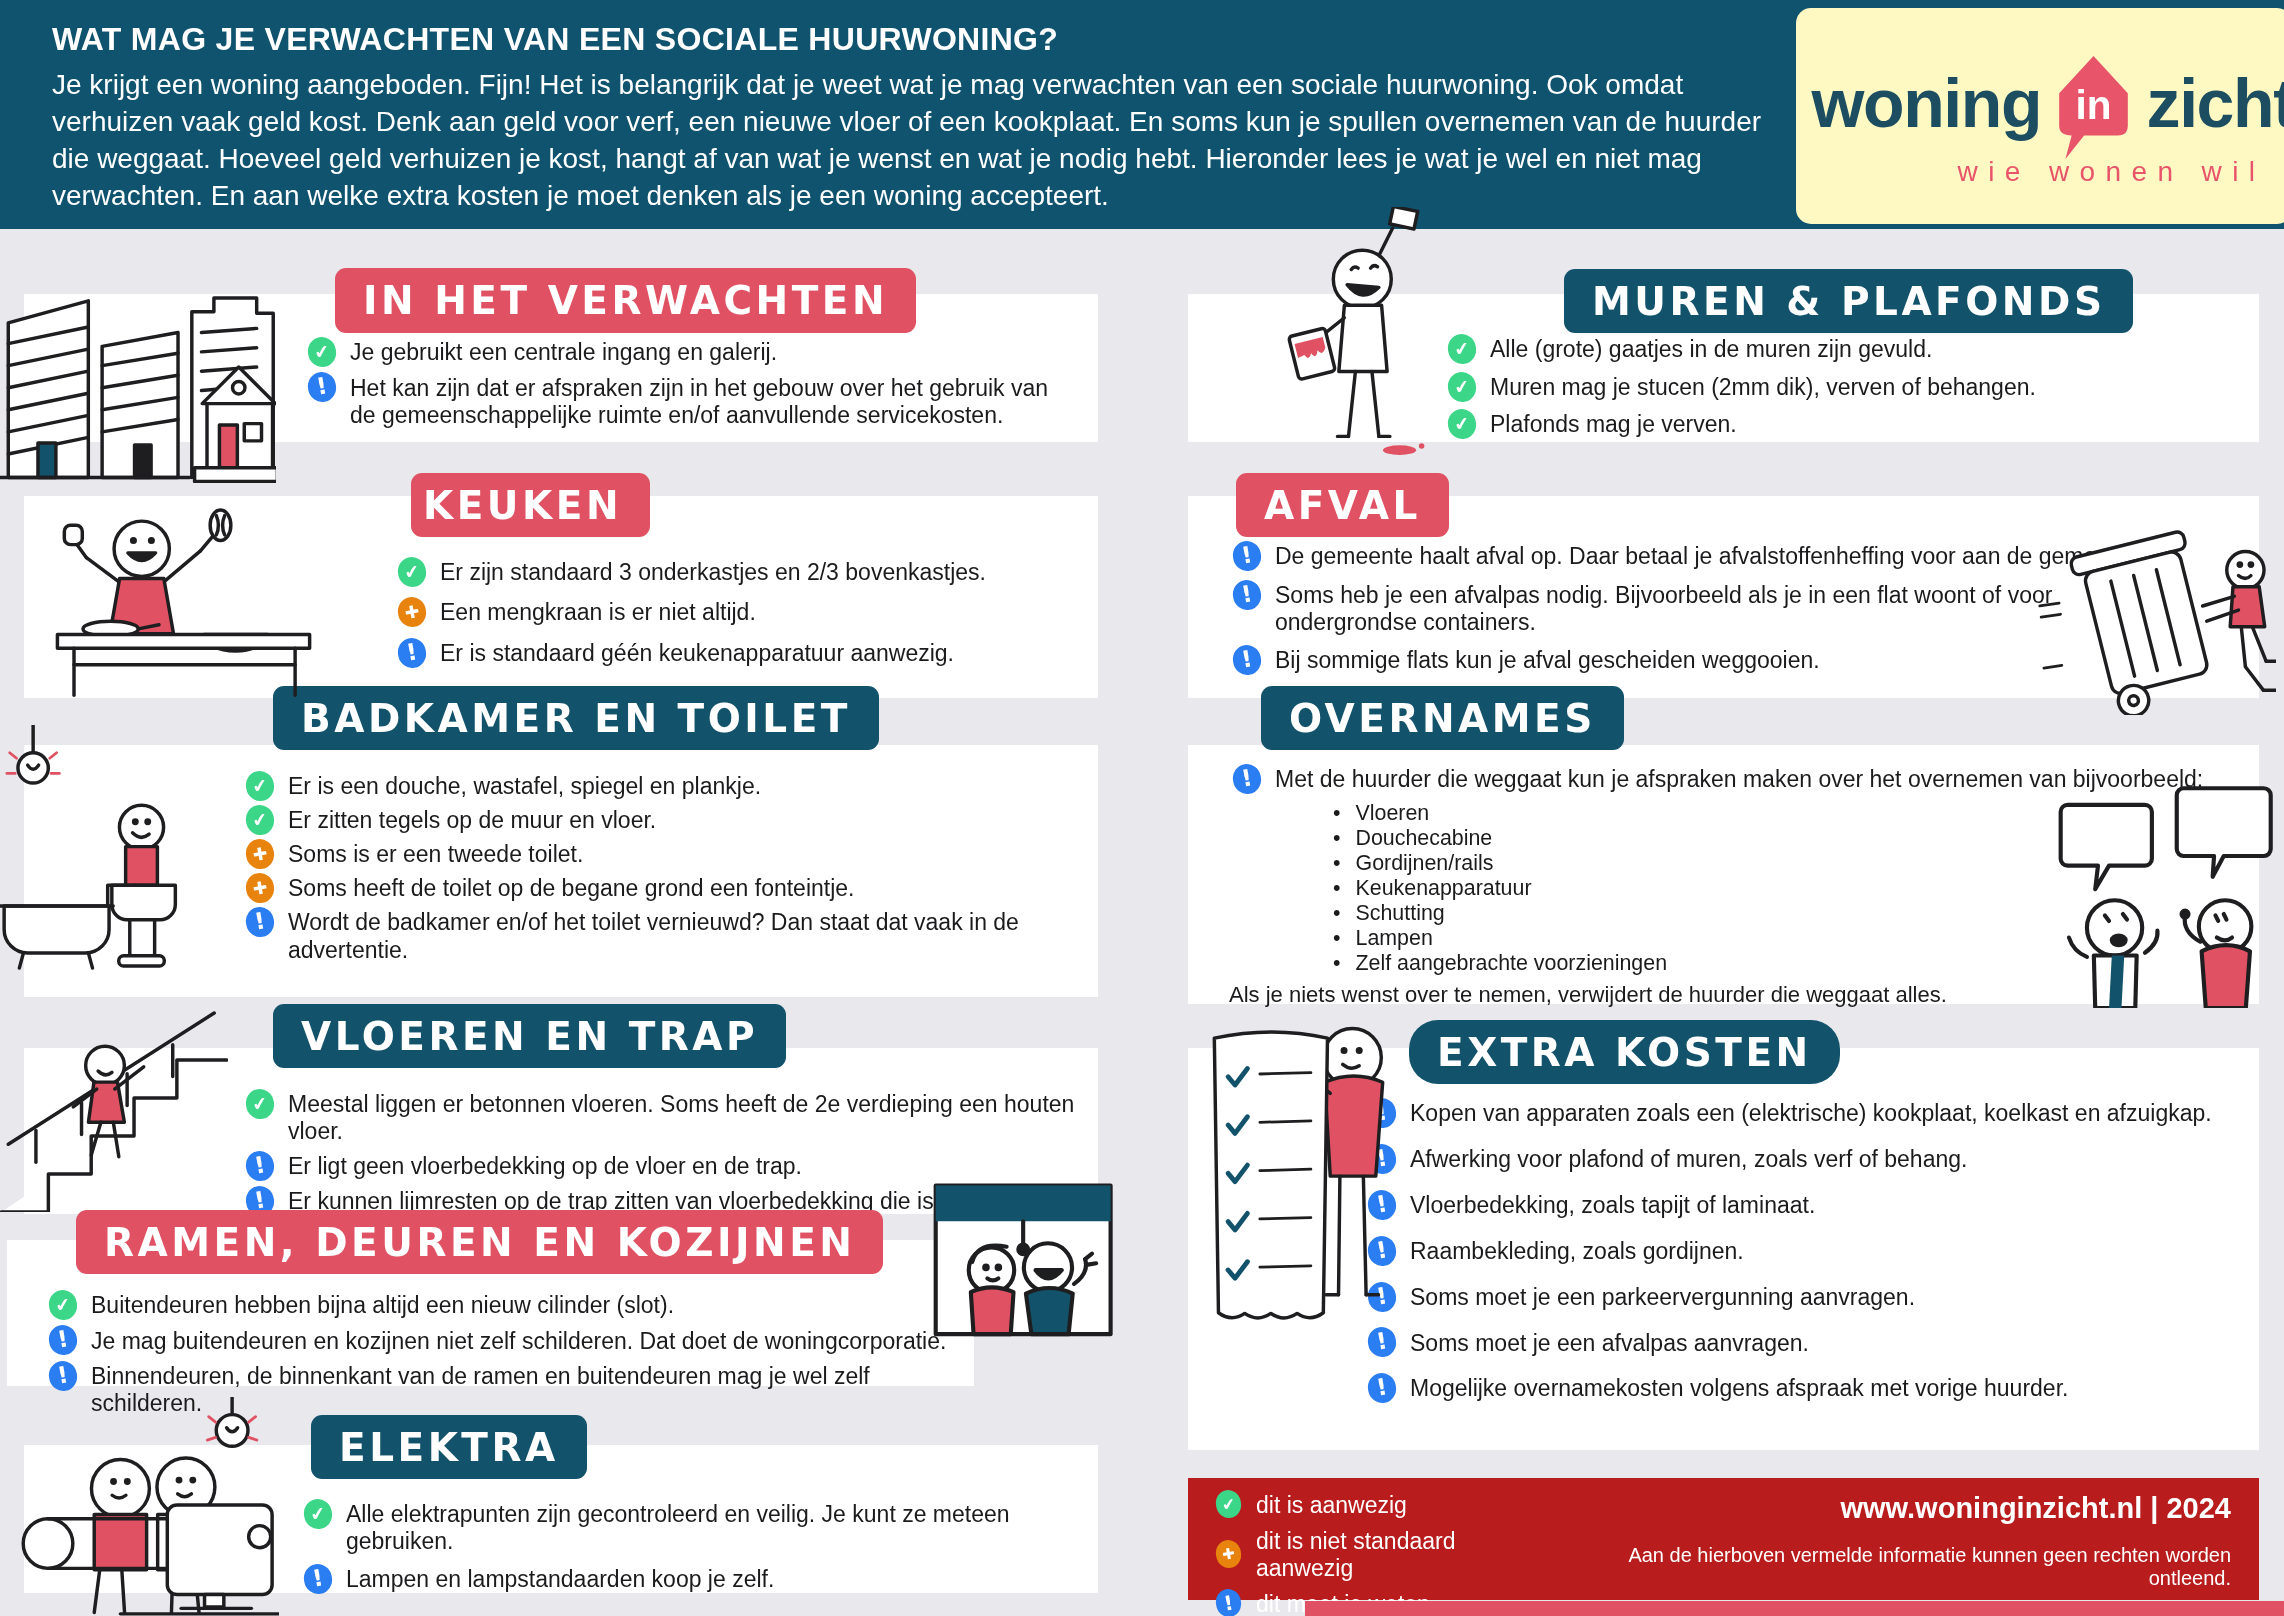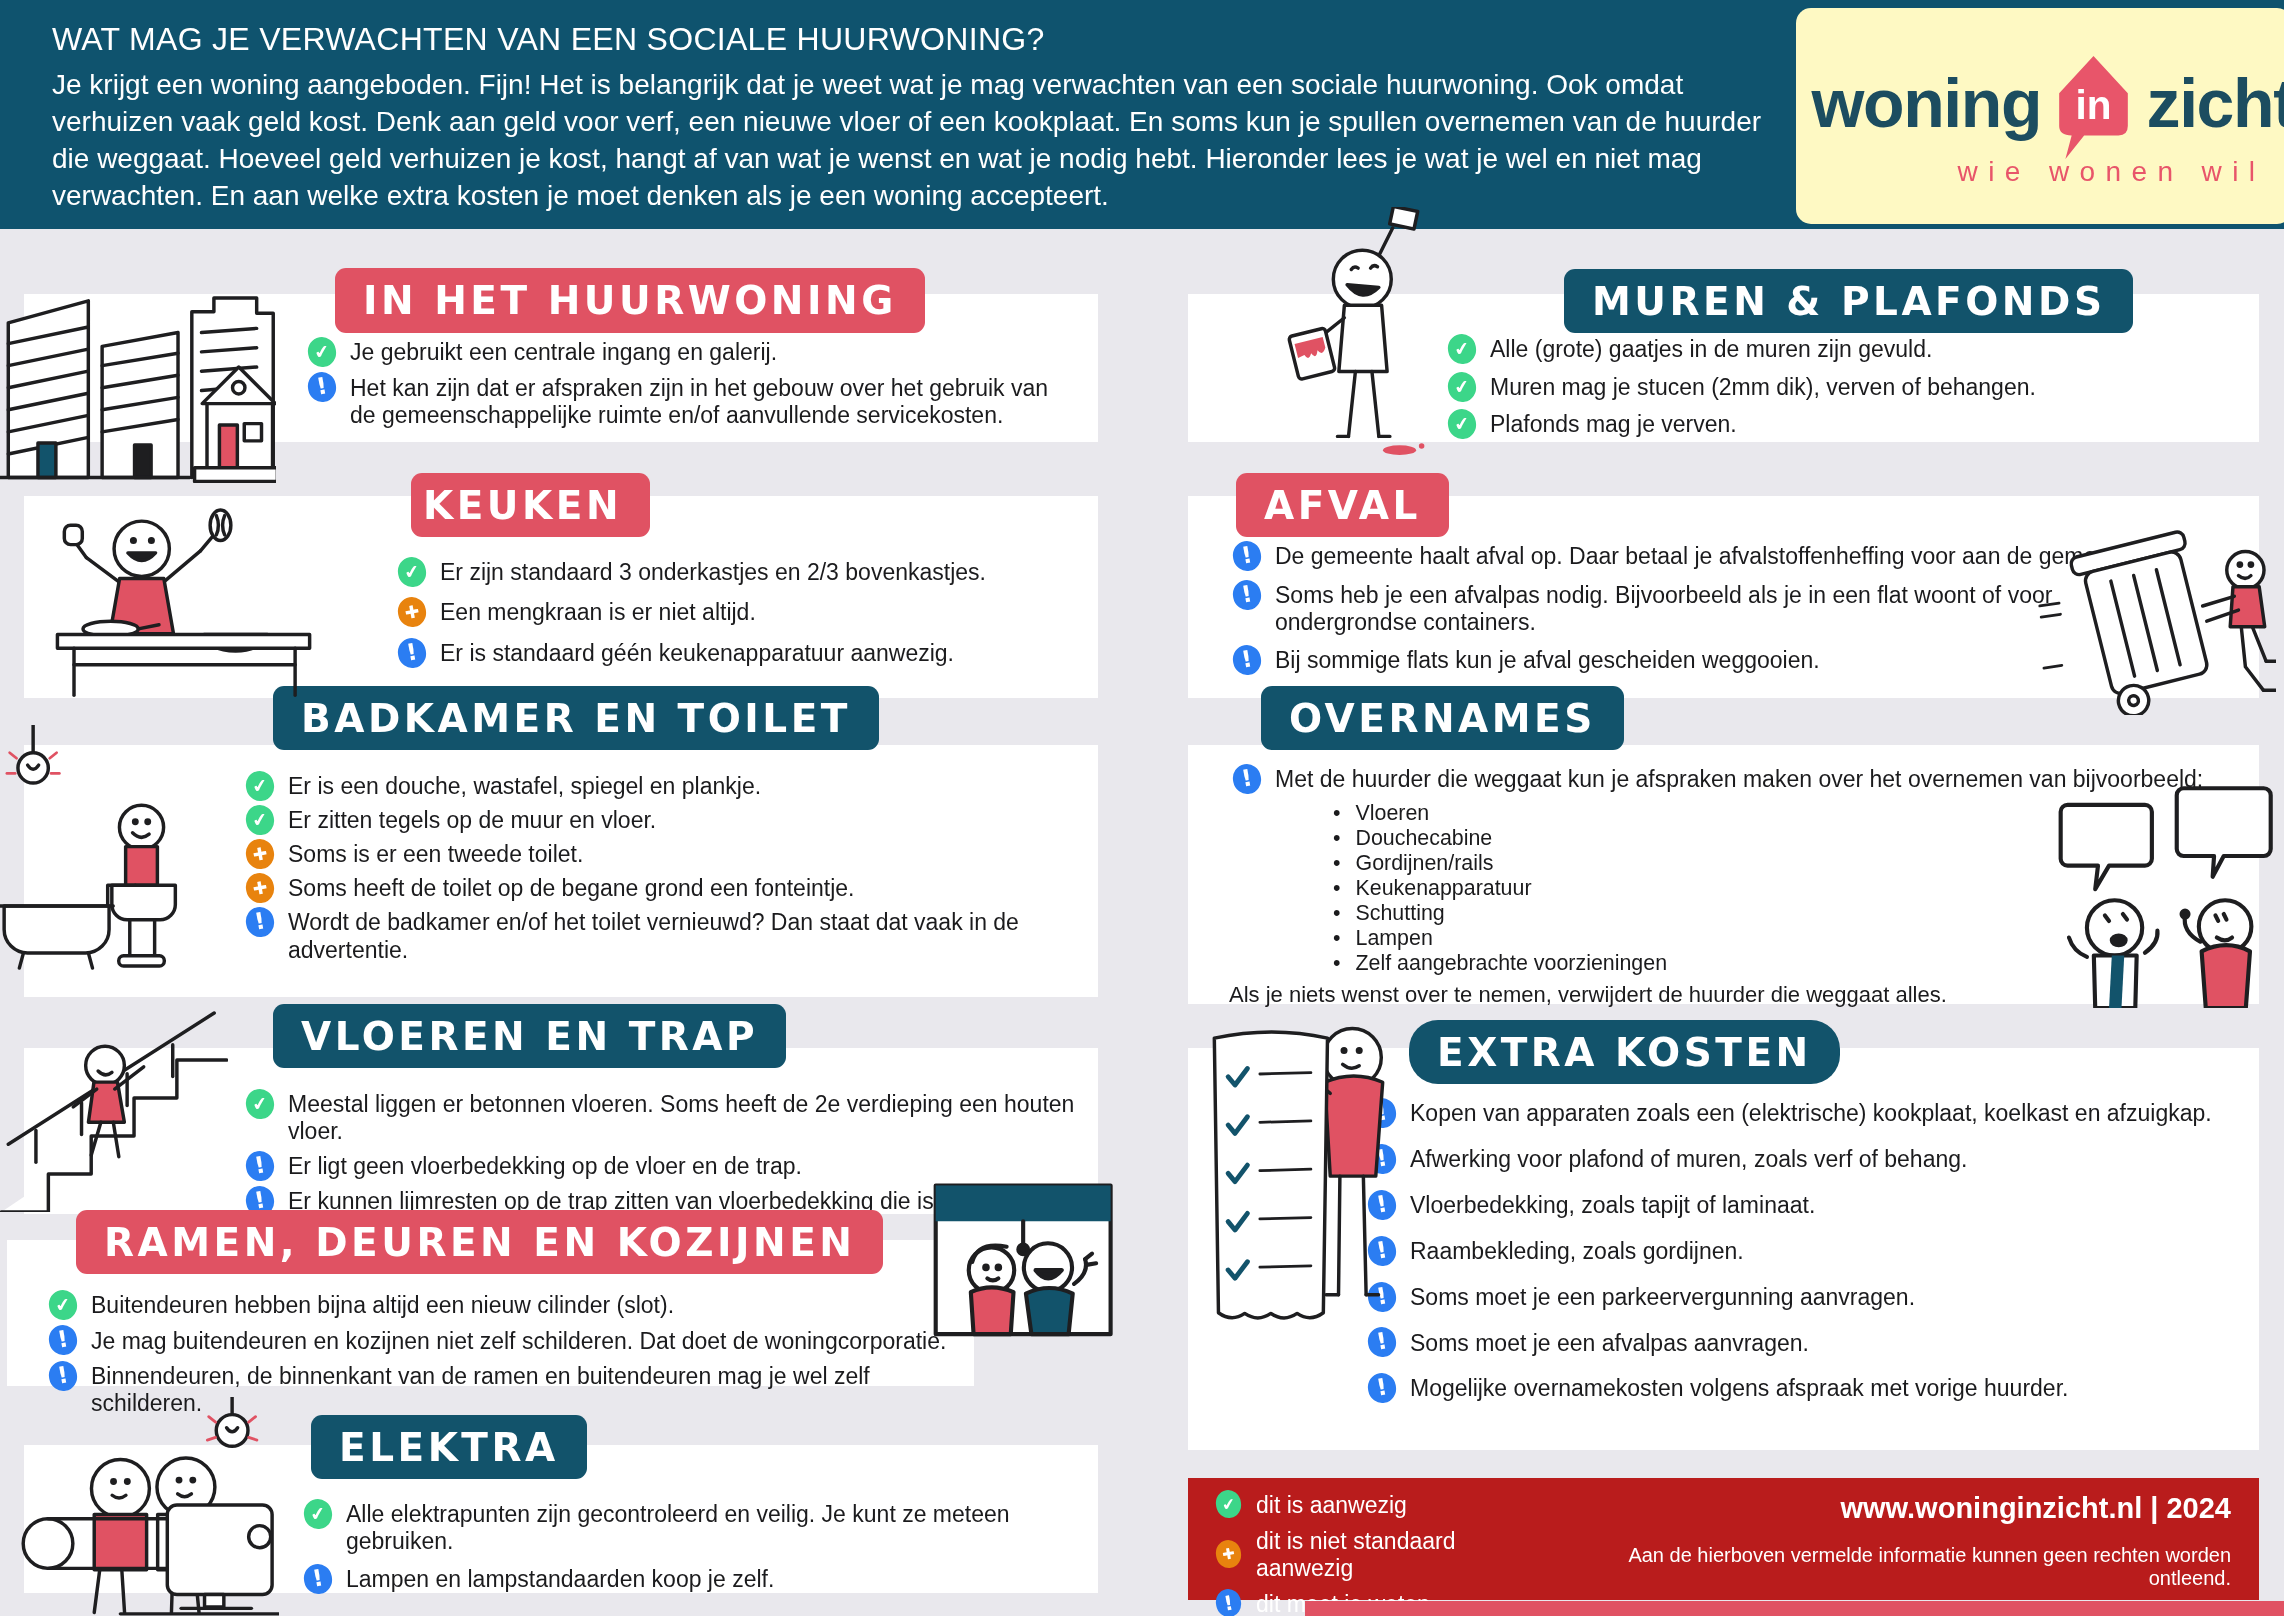--- a/index.html
+++ b/index.html
@@ -1,20 +1,20 @@
 <!DOCTYPE html>
 <html style="font-size:11px"><head>
 <meta charset="utf-8">
 <style>
   html,body{margin:0;padding:0;background:#cfcfd6;}
   .poster{position:relative;width:2284px;height:1616px;background:#e9e8ed;overflow:hidden;
           font-family:"Liberation Sans",sans-serif;color:#1b1b1d;}
   
   .banner{position:absolute;left:0;top:0;width:2284px;height:229px;background:#0f536e;color:#fff;z-index:1;}
-  .banner h1{margin:21px 0 8.3px 52px;font-size:32px;letter-spacing:0.3px;font-weight:400;}
+  .banner h1{margin:21px 0 8.3px 52px;font-size:32px;letter-spacing:0.3px;font-weight:700;}
   .banner p{margin:0 0 0 52px;width:1720px;font-size:28px;line-height:37px;font-weight:300;}
   .logo-box{position:absolute;left:1796px;top:8.3px;width:478px;height:216px;background:#fef9c3;border-radius:15px;
             display:flex;flex-direction:column;align-items:center;justify-content:center;z-index:2;padding-left:18px;}
   .logo-row{display:flex;align-items:center;}
   .logo-word{font-size:68px;font-weight:800;color:#1c4d60;letter-spacing:-1.4px;}
   .logo-house{margin:0 -2.8px;}
   .logo-tagline{color:#e8556a;font-size:28px;letter-spacing:10.4px;margin:-5.5px 0 0 117px;}
   
   .panel{position:absolute;background:#fff;box-sizing:border-box;z-index:2;}
   .badge{position:absolute;padding:9.7px 28px;border-radius:11px;color:#fff;font-size:39px;font-weight:700;
@@ -102,21 +102,21 @@
           <path d="M16,62 L60,14 L104,62 L104,104 Q104,116 92,116 L48,116 L24,146 L32,116 Q16,116 16,104 Z" fill="#e8556a"></path>
           <text x="60" y="95" text-anchor="middle" font-size="52" font-weight="bold" fill="#fff" font-family="Liberation Sans, sans-serif">in</text>
         </svg>
       </span>
       <span class="logo-word">zicht</span>
     </div>
     <div class="logo-tagline">wie wonen wil</div>
   </div>
 
   <section class="panel p-appartement">
-    <div class="badge red"><span>IN HET HUURWONING</span></div>
+    <div class="badge red"><span>IN HET VERWACHTEN</span></div>
     <ul class="items">
       <li class="item">
           <span class="dot" data-icon="check"></span>
           <span class="txt">Je gebruikt een centrale ingang en galerij.</span>
         </li>
       <li class="item">
           <span class="dot" data-icon="info"></span>
           <span class="txt">Het kan zijn dat er afspraken zijn in het gebouw over het gebruik van de gemeenschappelijke ruimte en/of aanvullende servicekosten.</span>
         </li>
     </ul>

